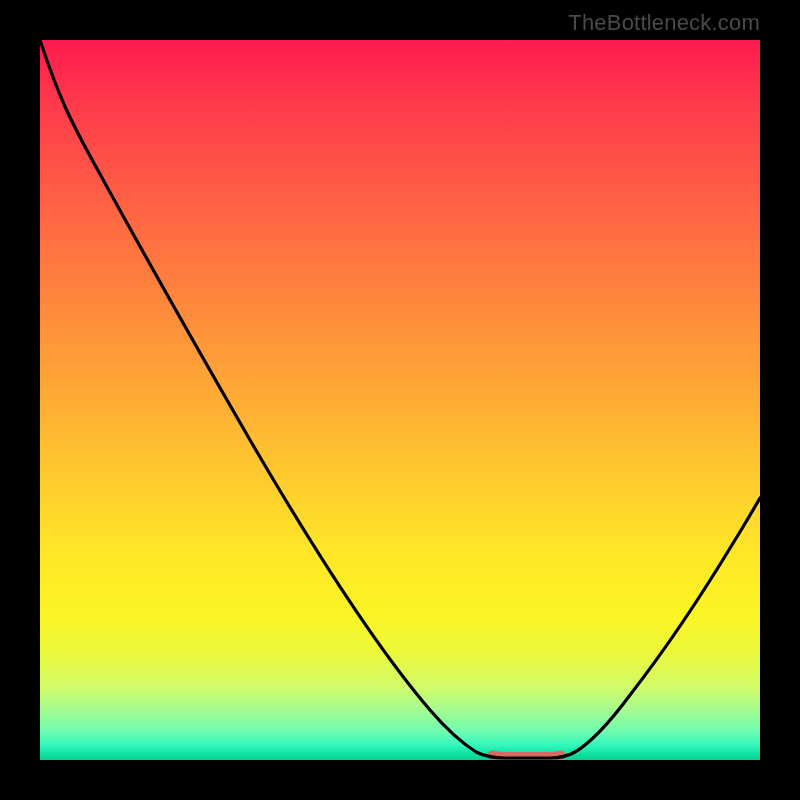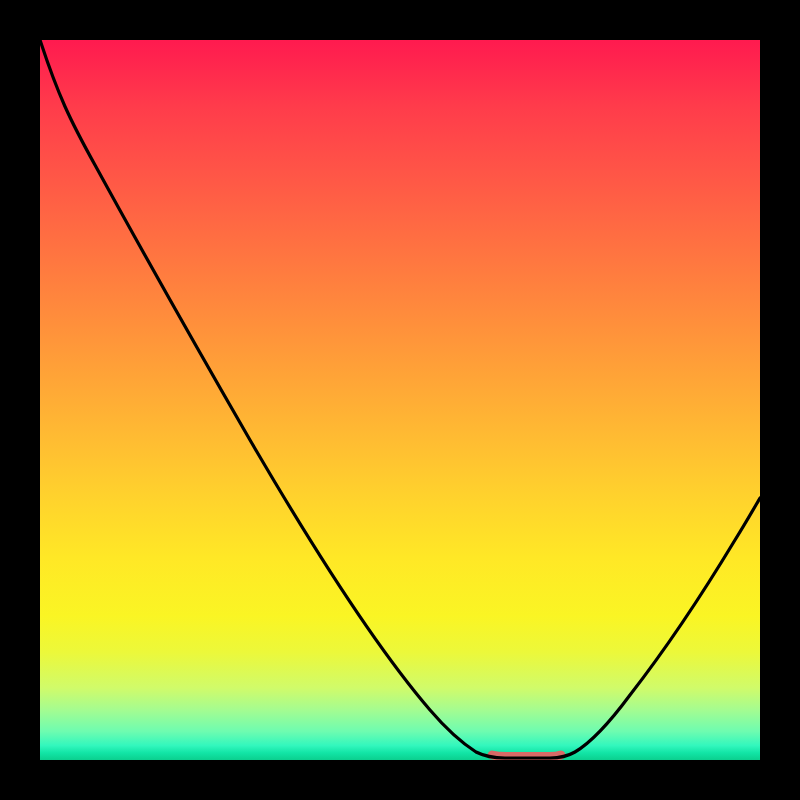--- a/index.html
+++ b/index.html
@@ -84,13 +84,14 @@
                C 408 691, 422 703, 436 712
                C 444 716, 452 718, 465 718
                L 510 718
                C 520 718, 528 716, 535 712
                C 552 702, 570 682, 590 655
                C 625 610, 660 558, 695 500
                C 705 484, 713 470, 720 458" stroke="#000000" stroke-width="3.2" fill="none" stroke-linecap="round"></path>
     </svg>
   </div>
 
+  <div class="watermark">TheBottleneck.com</div>
 </div>
 
 </body></html>

